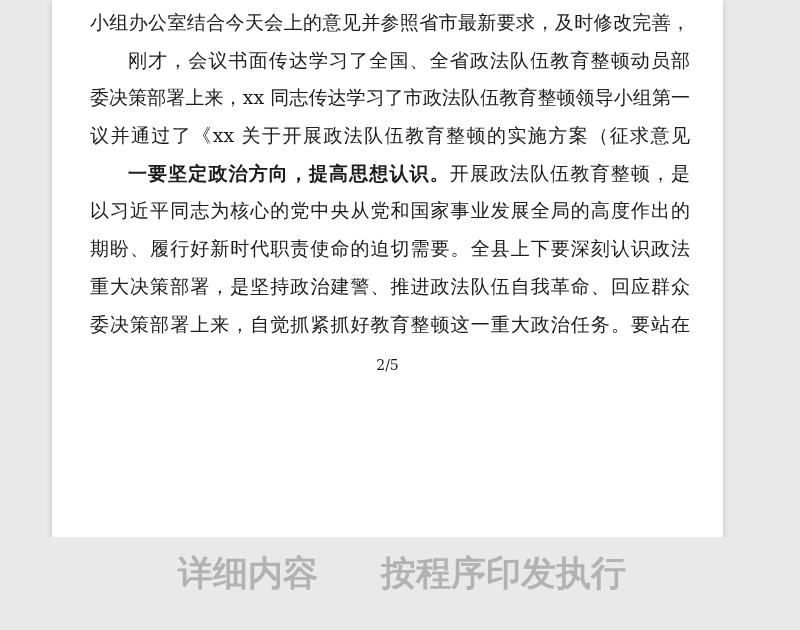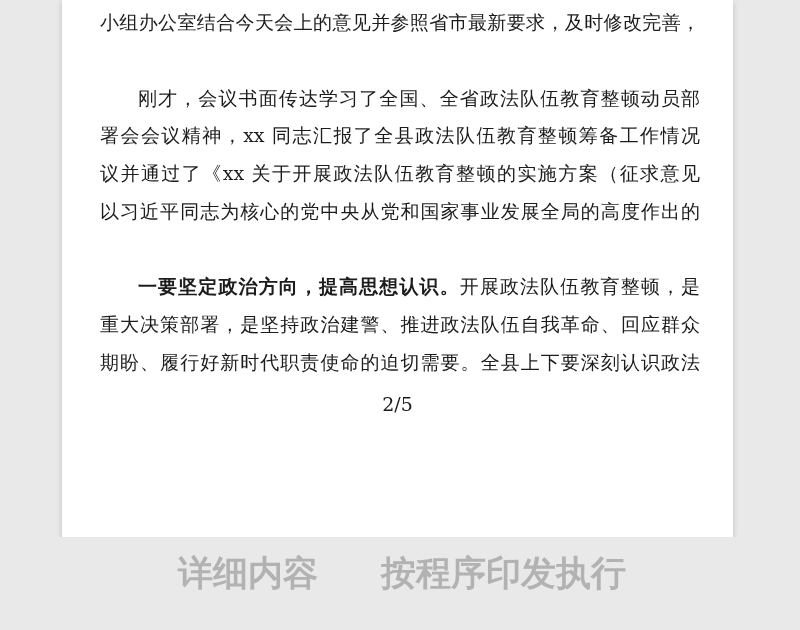--- a/index.html
+++ b/index.html
@@ -4,21 +4,21 @@
 <style>
   * { margin: 0; padding: 0; box-sizing: border-box; }
   html, body { width: 800px; height: 630px; overflow: hidden; }
   body {
     background: #e9e9e9;
     position: relative;
     font-family: "DejaVu Serif", "Liberation Serif", serif;
   }
   .doc-page {
     position: absolute;
-    left: 62px;
+    left: 52px;
     top: 0;
     width: 671px;
     height: 537px;
     background: #ffffff;
     box-shadow: 0 2px 6px rgba(0,0,0,0.18);
   }
   .doc-content {
     padding: 4px 33px 0 38px;
   }
   .line {
@@ -28,30 +28,29 @@
     color: #1c1c1c;
     overflow: hidden;
     letter-spacing: 0;
   }
   .line.fill {
     text-align: justify;
     text-align-last: justify;
   }
   .line.indent {
     text-indent: 2em;
-    margin-top: 38px;
   }
   .line .bold {
     font-weight: 700;
     font-family: "Liberation Sans", sans-serif;
   }
   .page-indicator {
     margin-top: 12px;
     text-align: center;
-    font-size: 19px;
+    font-size: 14px;
     line-height: 20px;
     color: #1a1a1a;
     font-family: "DejaVu Serif", "Liberation Serif", serif;
   }
   .footer-bar {
     position: absolute;
     left: 0;
     top: 537px;
     width: 788px;
     height: 93px;
@@ -71,26 +70,27 @@
     color: #b2b2b2;
   }
 </style>
 </head>
 <body>
 
 <div class="doc-page">
   <div class="doc-content">
       <div class="line fill"><span>小组办公室结合今天会上的意见并参照省市最新要求，及时修改完善，</span></div>
       <div class="line fill indent"><span>刚才，会议书面传达学习了全国、全省政法队伍教育整顿动员部</span></div>
-      <div class="line fill"><span>署会会议精神，xx 同志汇报了全县政法队伍教育整顿筹备工作情况</span></div>
+      <div class="line fill"><span>委决策部署上来，xx 同志传达学习了市政法队伍教育整顿领导小组第一</span></div>
       <div class="line fill"><span>议并通过了《xx 关于开展政法队伍教育整顿的实施方案（征求意见</span></div>
+      <div class="line fill indent"><span class="bold">一要坚定政治方向，提高思想认识。</span><span>开展政法队伍教育整顿，是</span></div>
       <div class="line fill"><span>以习近平同志为核心的党中央从党和国家事业发展全局的高度作出的</span></div>
-      <div class="line fill indent"><span class="bold">一要坚定政治方向，提高思想认识。</span><span>开展政法队伍教育整顿，是</span></div>
+      <div class="line fill"><span>期盼、履行好新时代职责使命的迫切需要。全县上下要深刻认识政法</span></div>
       <div class="line fill"><span>重大决策部署，是坚持政治建警、推进政法队伍自我革命、回应群众</span></div>
-      <div class="line fill"><span>期盼、履行好新时代职责使命的迫切需要。全县上下要深刻认识政法</span></div>
+      <div class="line fill"><span>委决策部署上来，自觉抓紧抓好教育整顿这一重大政治任务。要站在</span></div>
     </div>
   <div class="page-indicator">2/5</div>
 </div>
 
 <div class="footer-bar">
   <span class="watermark-text">详细内容</span>
   <span class="watermark-text">按程序印发执行</span>
 </div>
 
 </body></html>

